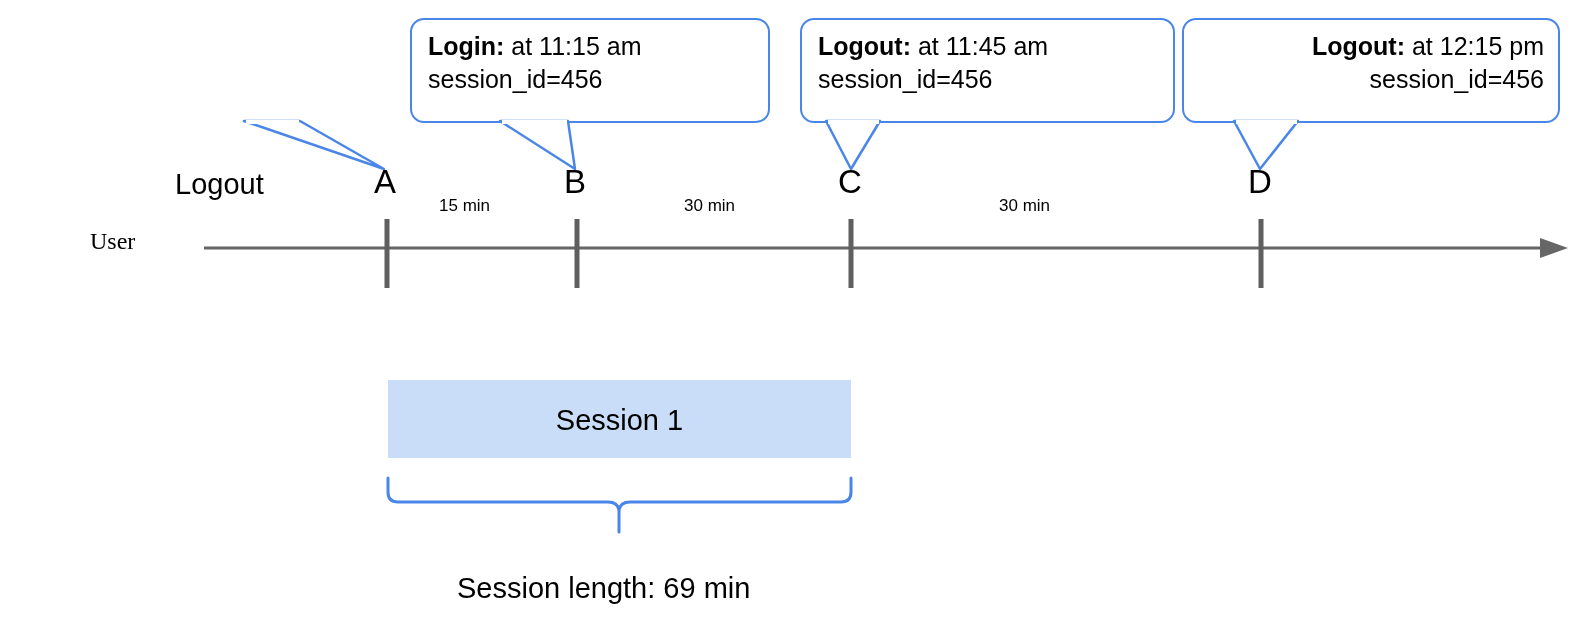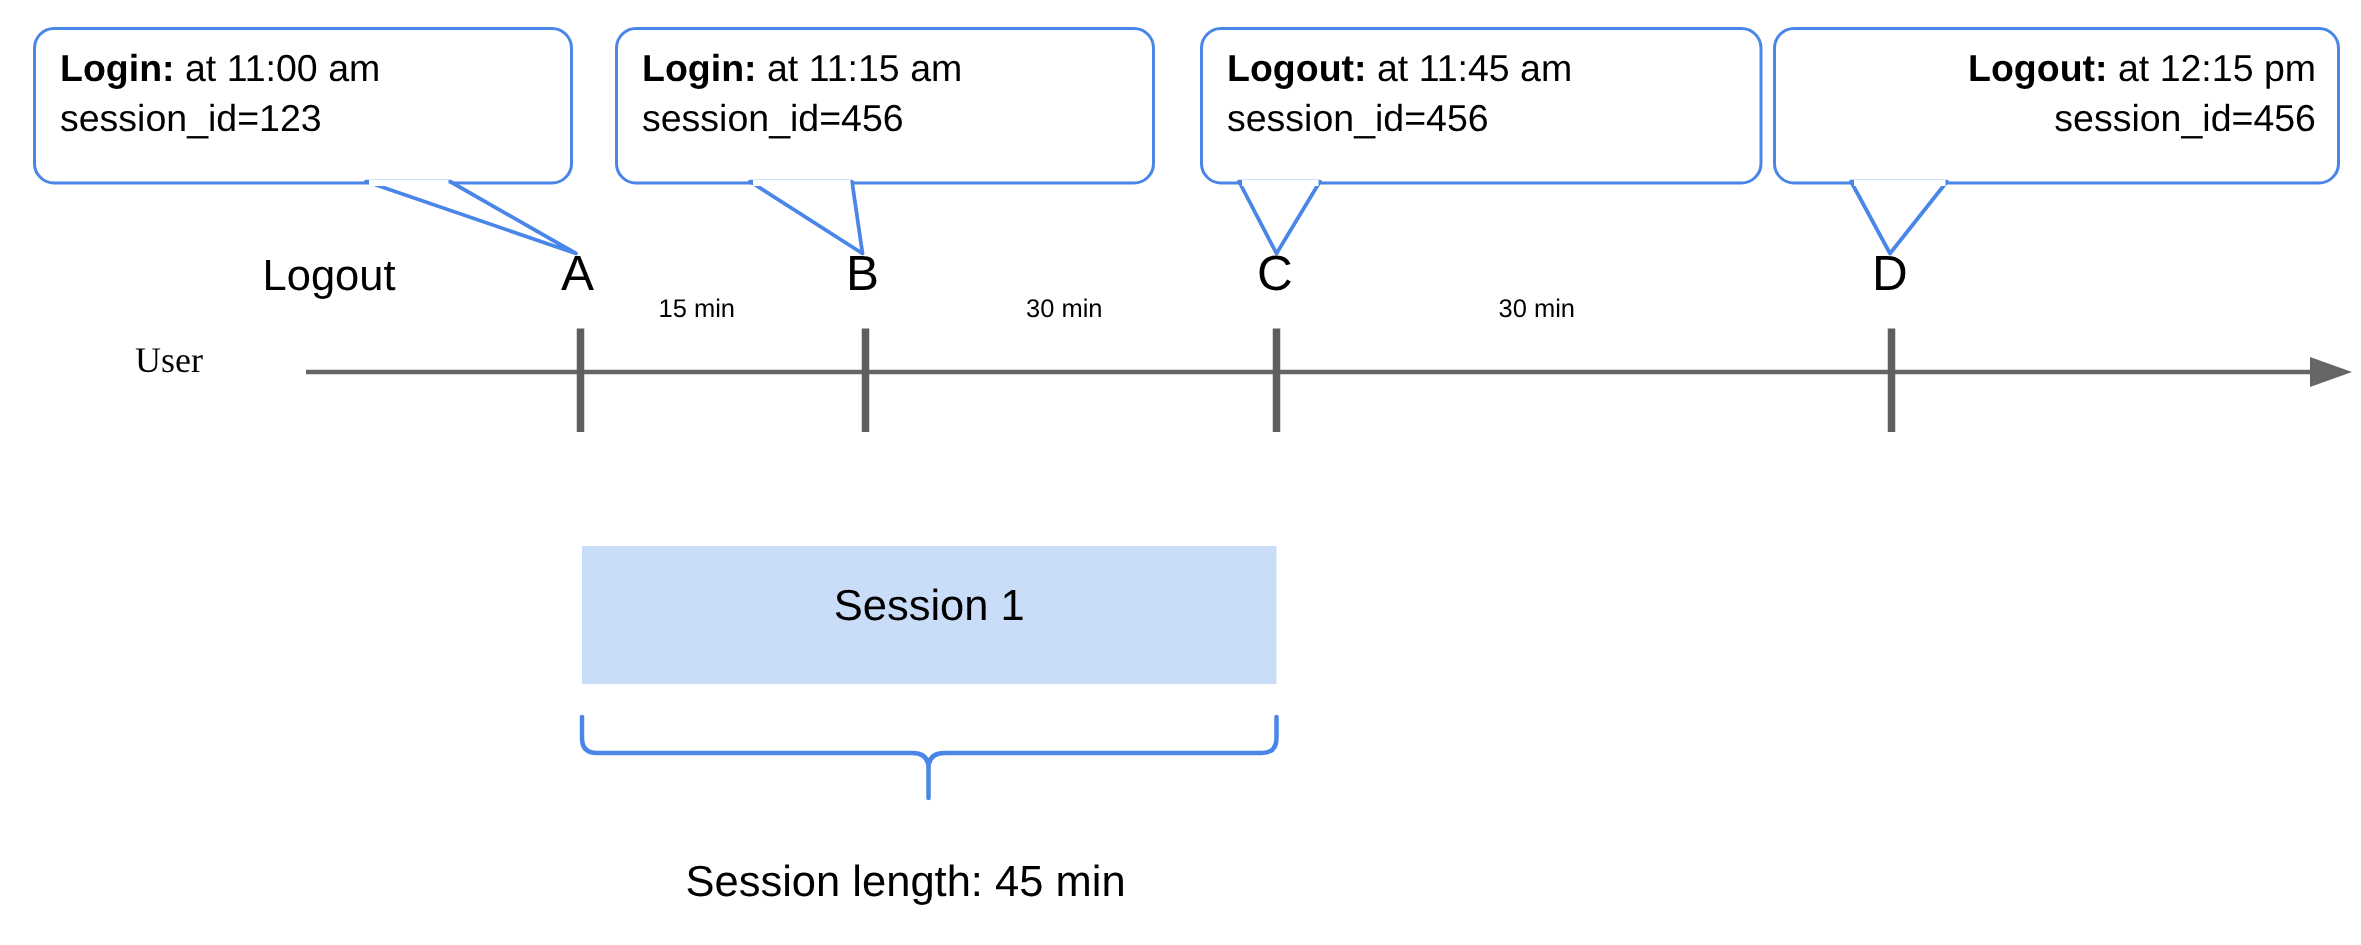--- a/index.html
+++ b/index.html
@@ -68,25 +68,20 @@
     right: 0;
     text-align: center;
     white-space: nowrap;
   }
 </style>
 </head>
 <body>
 
 <div id="canvas">
 
-  <div class="callout" style="left:22px; top:18px; width:360px; height:105px;">
-    <span class="evt">Login:</span>
-    <span> at 11:00 am</span>
-    <span class="l2">session_id=123</span>
-  </div>
 
   <div class="callout" style="left:410px; top:18px; width:360px; height:105px;">
     <span class="evt">Login:</span>
     <span> at 11:15 am</span>
     <span class="l2">session_id=456</span>
   </div>
 
   <div class="callout" style="left:800px; top:18px; width:375px; height:105px;">
     <span class="evt">Logout:</span>
     <span> at 11:45 am</span>
@@ -152,19 +147,19 @@
 
   <div class="txt evt-letter" style="left:374px; top:163px;">A</div>
   <div class="txt evt-letter" style="left:564px; top:163px;">B</div>
   <div class="txt evt-letter" style="left:838px; top:163px;">C</div>
   <div class="txt evt-letter" style="left:1248px; top:163px;">D</div>
 
   <div class="txt gap-label" style="left:439px; top:196px;">15 min</div>
   <div class="txt gap-label" style="left:684px; top:196px;">30 min</div>
   <div class="txt gap-label" style="left:999px; top:196px;">30 min</div>
 
-  <div id="session-bar" style="left:388px; top:364px; width:463px; height:92px;">
+  <div id="session-bar" style="left:388px; top:380px; width:463px; height:78px;">
     <div class="session-text" style="top:24px;">Session 1</div>
   </div>
 
-  <div class="txt length-label" style="left:457px; top:572px;">Session length: 45 min</div>
+  <div class="txt length-label" style="left:457px; top:572px;">Session length: 69 min</div>
 
 </div>
 
 </body></html>

